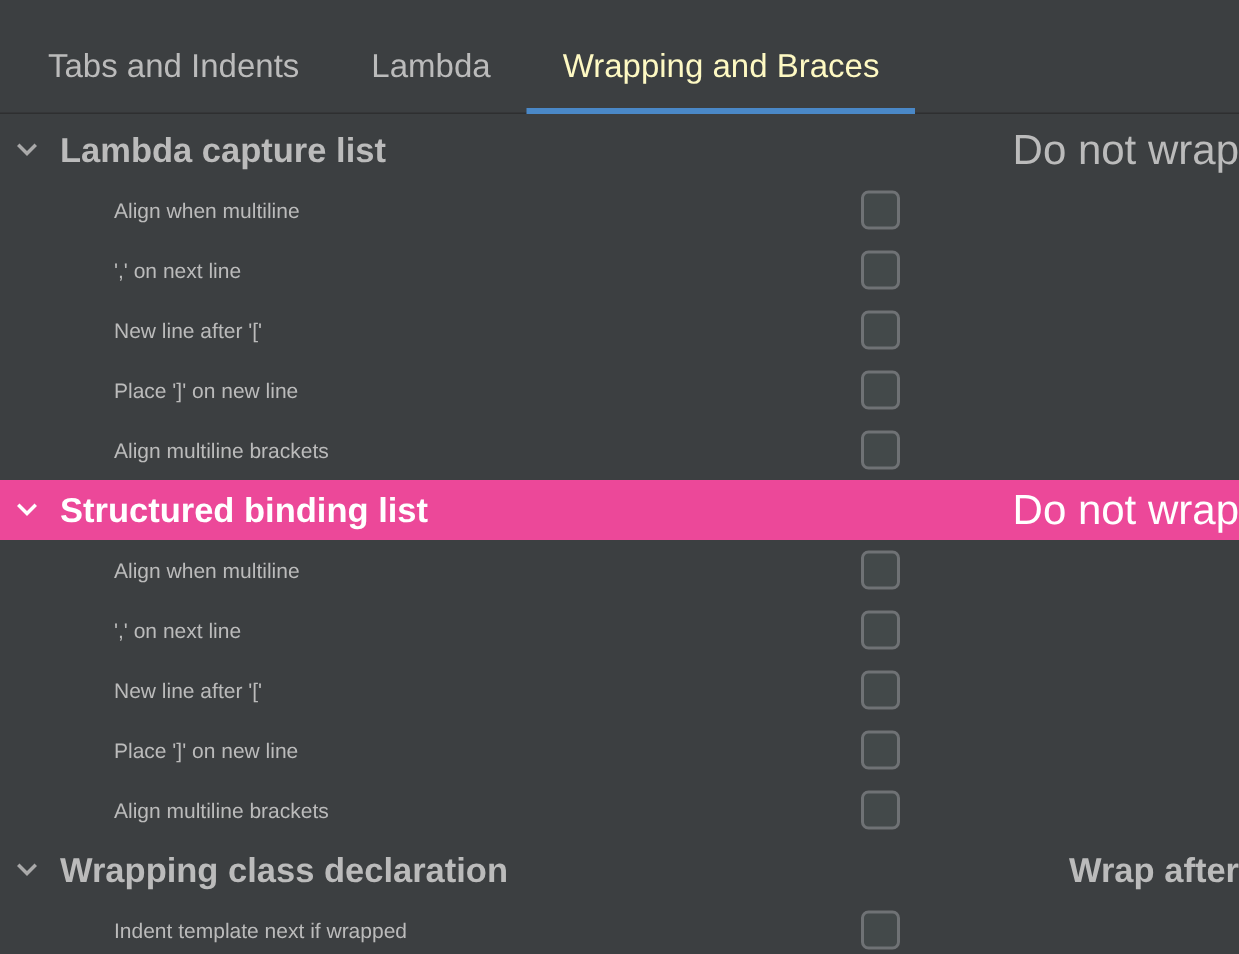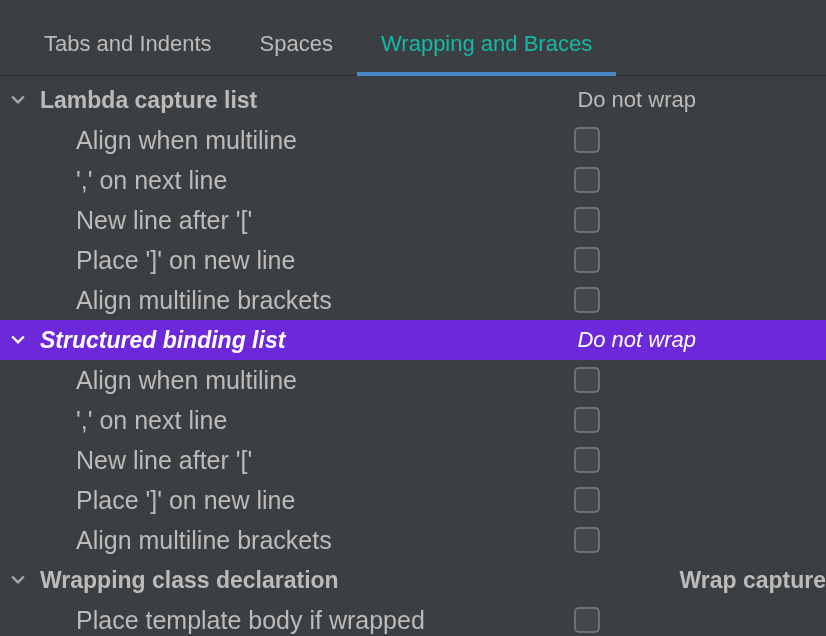--- a/index.html
+++ b/index.html
@@ -6,37 +6,37 @@
   body {
     background: #3C3F41;
     font-family: -apple-system, BlinkMacSystemFont, "Segoe UI", Arial, sans-serif;
     color: #BBBBBB;
     width: 826px;
     height: 636px;
     overflow: hidden;
   }
   .tab-bar {
     display: flex;
-    padding: 0 20px;
+    padding: 0 8px;
     border-bottom: 1px solid #2E2F30;
     height: 76px;
     align-items: flex-end;
     gap: 0;
     background: #3C3F41;
     position: relative;
   }
   .tab {
     padding: 0 24px 18px 24px;
     font-size: 22px;
     color: #BBBBBB;
     cursor: pointer;
     position: relative;
   }
   .tab.active {
-    color: #14b8a6;
+    color: #fef9c3;
   }
   .tab.active::after {
     content: "";
     position: absolute;
     left: 0; right: 0; bottom: -1px;
     height: 4px;
     background: #4A88C7;
   }
   .content {
     padding-top: 4px;
@@ -66,39 +66,37 @@
   .group-header .title {
     flex: 0 0 auto;
     padding-left: 8px;
     white-space: nowrap;
   }
   .group-header .spacer {
     flex: 1 1 auto;
   }
   .group-header .dropdown {
     font-weight: 400;
-    font-size: 22px;
+    font-size: 28px;
     color: #BBBBBB;
-    padding-right: 130px;
     white-space: nowrap;
   }
   .group-header.selected {
-    background: #6d28d9;
+    background: #ec4899;
     color: #FFFFFF;
-    font-style: italic;
   }
   .group-header.selected .dropdown {
     color: #FFFFFF;
   }
   .option-row {
     display: flex;
     align-items: center;
     height: 40px;
     padding: 0 0 0 76px;
-    font-size: 25px;
+    font-size: 14px;
     color: #BBBBBB;
   }
   .option-row .label {
     flex: 1 1 auto;
     white-space: nowrap;
   }
   .option-row .checkbox {
     flex: 0 0 auto;
     width: 26px;
     height: 26px;
@@ -106,21 +104,21 @@
     border-radius: 5px;
     background: #43494A;
     margin-right: 226px;
   }
 </style>
 </head>
 <body>
 
 <div class="tab-bar">
   <div class="tab">Tabs and Indents</div>
-  <div class="tab">Spaces</div>
+  <div class="tab">Lambda</div>
   <div class="tab active">Wrapping and Braces</div>
 </div>
 
 <div class="content">
 
   <div class="group-header">
     <span class="chevron">
       <svg viewBox="0 0 12 12">
           <path d="M1 3 L6 8 L11 3" fill="none" stroke="#A9A9A9" stroke-width="2"></path>
         </svg>
@@ -182,20 +180,20 @@
   </div>
 
   <div class="group-header">
     <span class="chevron">
       <svg viewBox="0 0 12 12">
           <path d="M1 3 L6 8 L11 3" fill="none" stroke="#A9A9A9" stroke-width="2"></path>
         </svg>
     </span>
     <span class="title">Wrapping class declaration</span>
     <span class="spacer"></span>
-    <span class="text-value">Wrap capture</span>
+    <span class="text-value">Wrap after</span>
   </div>
   <div class="option-row">
-    <span class="label">Place template body if wrapped</span>
+    <span class="label">Indent template next if wrapped</span>
     <span class="checkbox"></span>
   </div>
 
 </div>
 
 </body></html>

